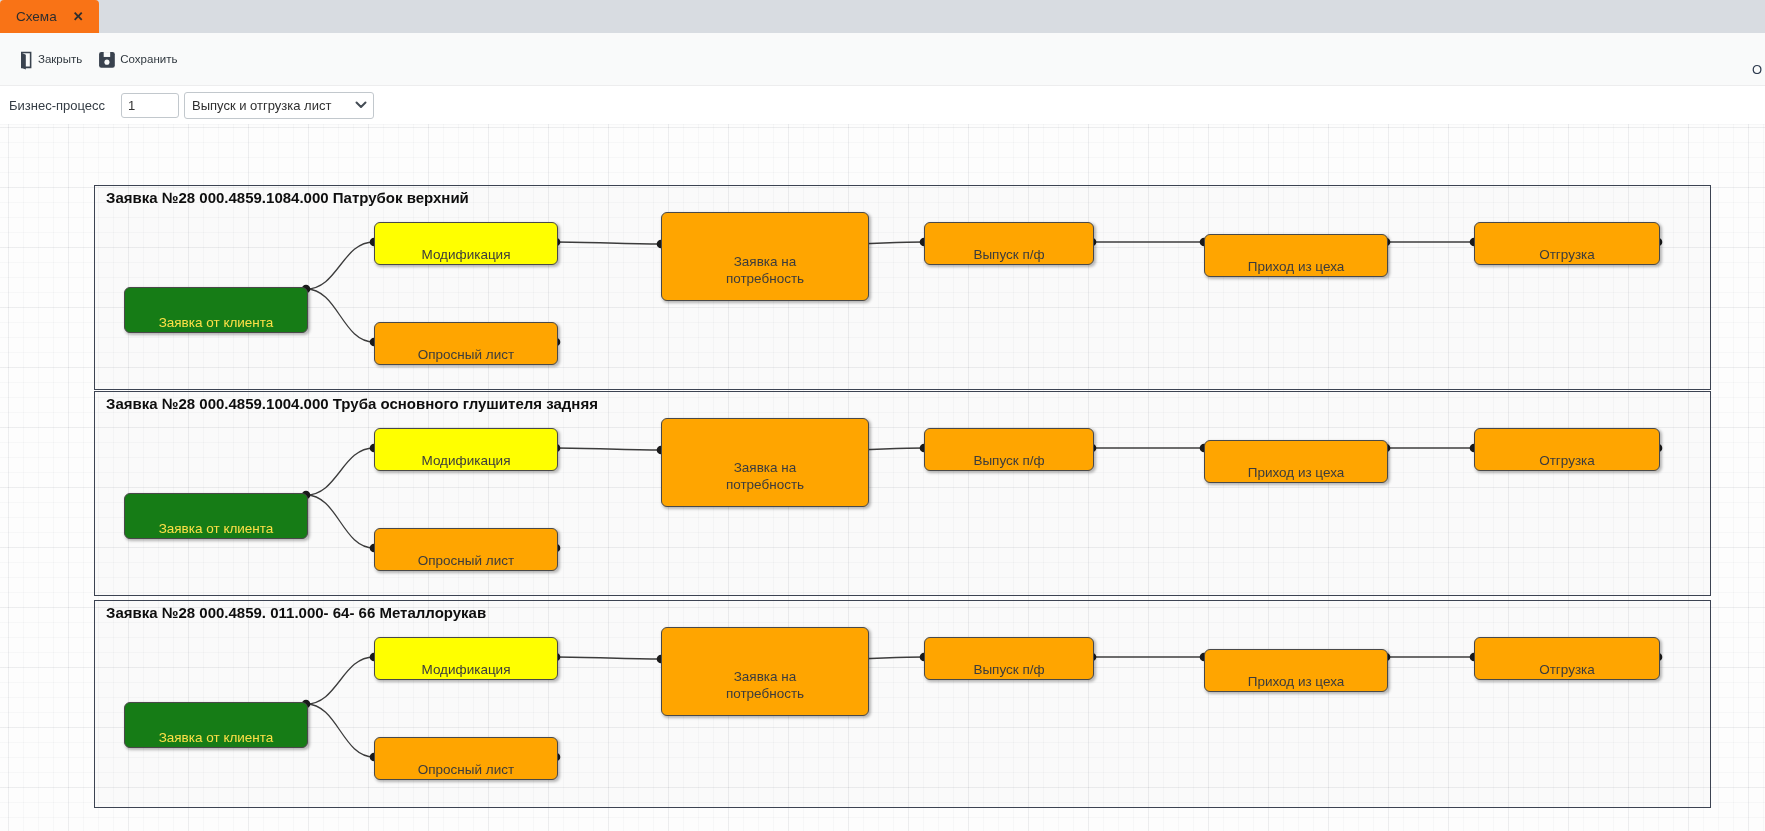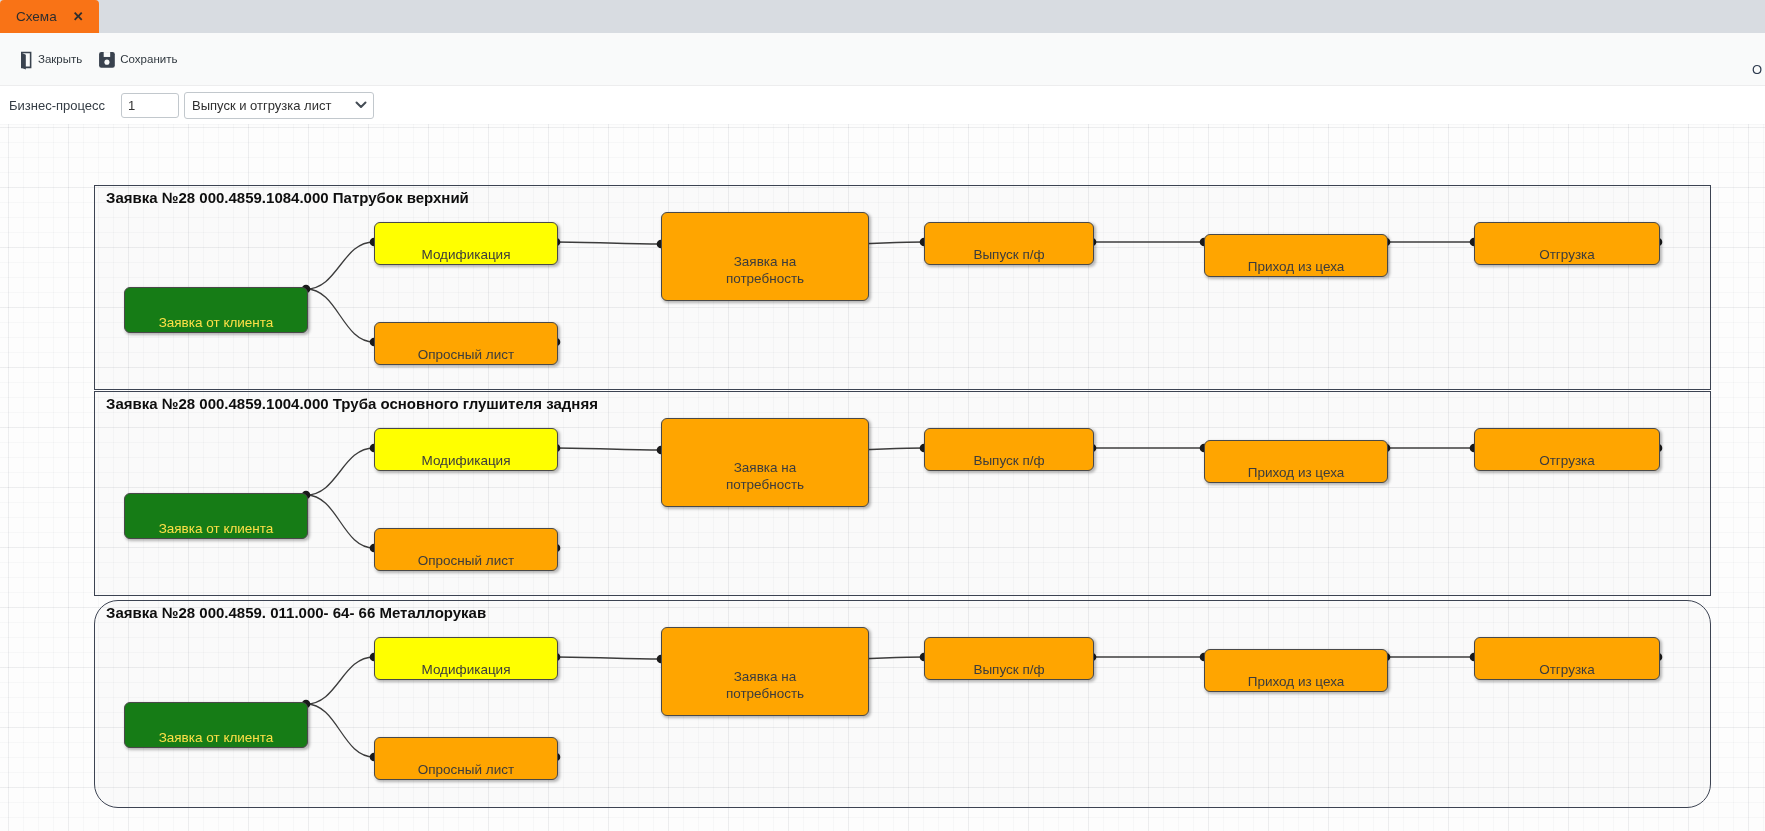--- a/index.html
+++ b/index.html
@@ -81,21 +81,21 @@
   .n-client {left:29px;  top:81px;  width:182px;height:44px;}
   .n-mod    {left:279px; top:36px;  width:182px;height:41px;}
   .n-opros  {left:279px; top:136px; width:182px;height:41px;}
   .n-potreb {left:566px; top:26px;  width:182px;height:63px;padding:12px;}
   .n-potreb .nlabel{max-width:112px;}
   .n-vypusk {left:829px; top:36px;  width:168px;height:41px;}
   .n-prihod {left:1109px;top:48px;  width:182px;height:41px;}
   .n-otgr   {left:1379px;top:36px;  width:184px;height:41px;}
   .lane-1{top:61px;}
   .lane-2{top:267px;}
-  .lane-3{top:476px;height:206px;border-radius:24px;}
+  .lane-3{top:476px;height:206px;}
 </style>
 </head>
 <body>
 
 <div class="tabbar">
   <div class="tab">
     <span class="tab-label">Схема</span>
     <span class="tab-close">✕</span>
   </div>
 </div>

